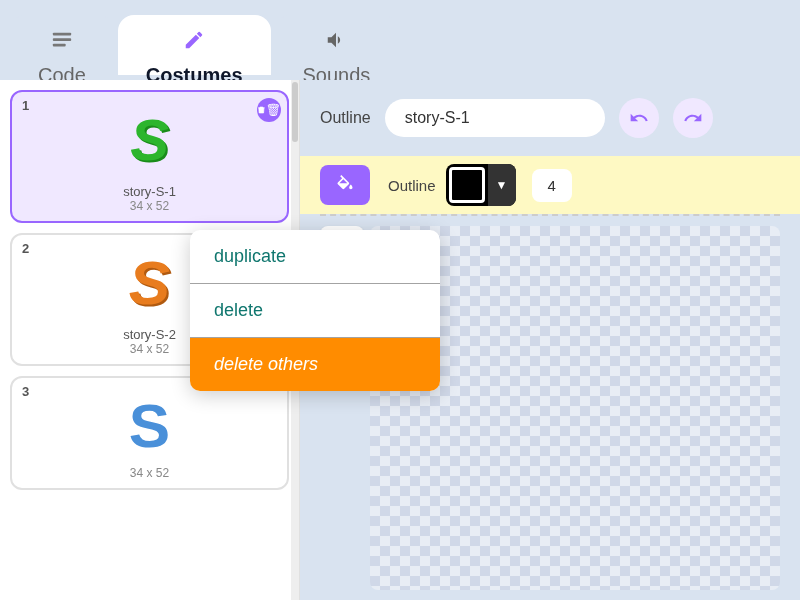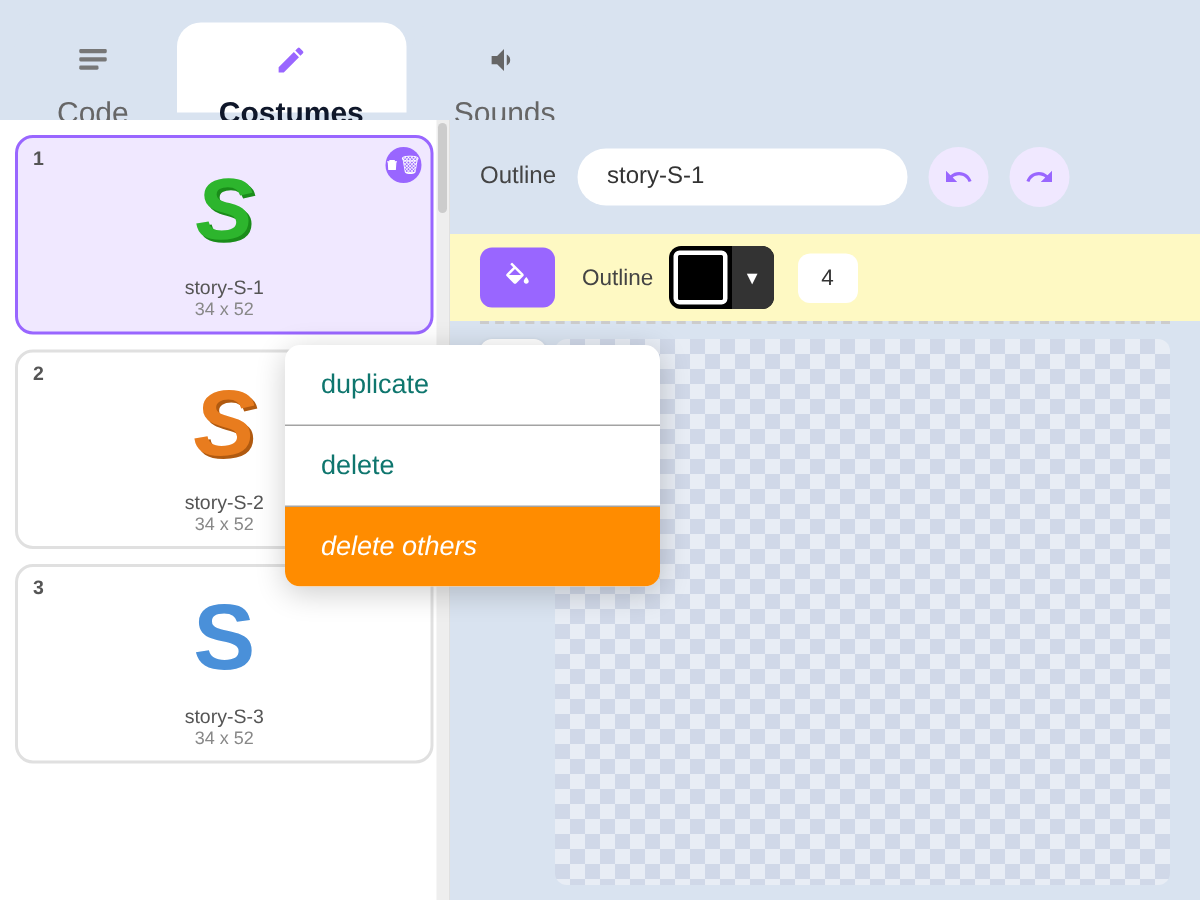--- a/index.html
+++ b/index.html
@@ -407,21 +407,20 @@
         </div>
         <div class="costume-label">story-S-2</div>
         <div class="costume-size">34 x 52</div>
       </div>
 
       <div class="costume-item">
         <span class="item-number">3</span>
         <div class="costume-preview">
           <span class="blue-s">S</span>
         </div>
-        <div class="costume-label">story-S-3</div>
         <div class="costume-size">34 x 52</div>
       </div>
 
     </div>
 
     <div class="scroll-bar">
       <div class="scroll-thumb"></div>
     </div>
   </div>
 

